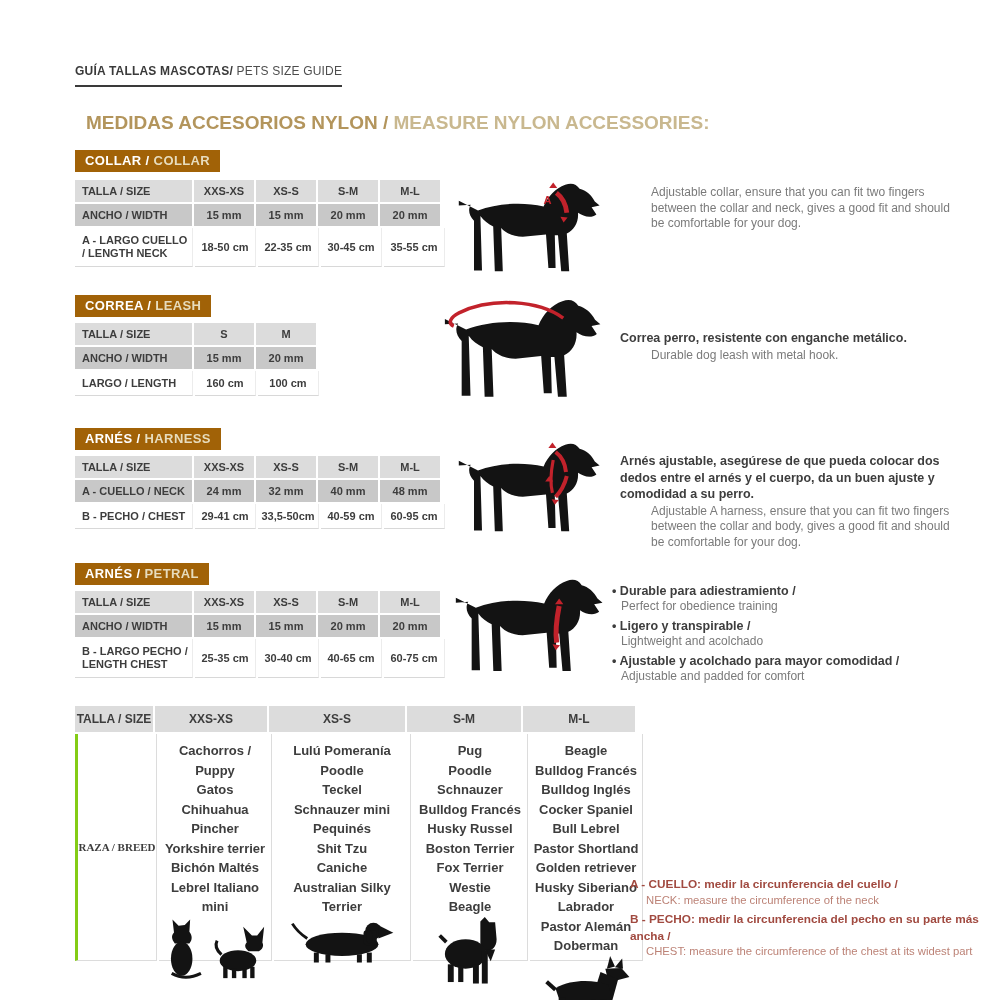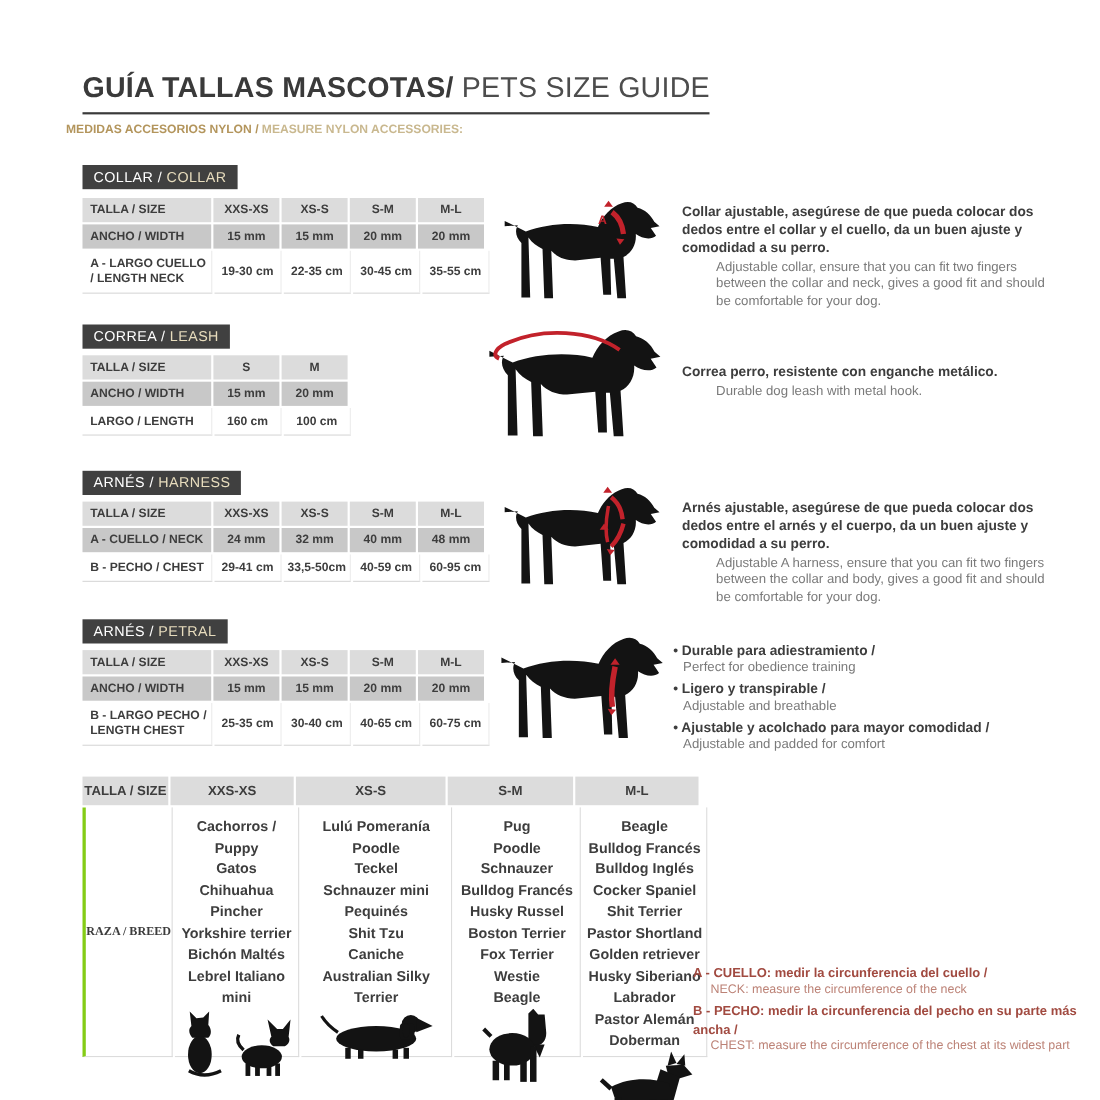--- a/index.html
+++ b/index.html
@@ -1,27 +1,27 @@
 <!DOCTYPE html>
 <html><head>
 <meta charset="utf-8">
 <style>
   html,body{margin:0;padding:0;background:#fff;}
   #page{position:relative;width:1000px;height:1000px;background:#ffffff;overflow:hidden;
         font-family:"Liberation Sans","DejaVu Sans",sans-serif;color:#3d3d3d;}
   .abs{position:absolute;}
   
-  #title{left:75px;top:64px;font-size:26px;letter-spacing:.2px;border-bottom:2px solid #3a3a3a;padding-bottom:7px;}
+  #title{left:75px;top:64px;font-size:12px;letter-spacing:.2px;border-bottom:2px solid #3a3a3a;padding-bottom:7px;}
   #title .t-es{font-weight:bold;color:#3a3a3a;}
   #title .t-en{font-weight:normal;color:#4d4d4d;}
-  #subtitle{left:60px;top:112px;font-size:11px;font-weight:bold;}
+  #subtitle{left:86px;top:112px;font-size:19px;font-weight:bold;}
   #subtitle .s-es{color:#b3955c;}
   #subtitle .s-en{color:#c9b88f;}
   
-  .badge{background:#404040;color:#fff;font-weight:normal;font-size:13px;padding:3px 10px 4px 10px;letter-spacing:.4px;}
+  .badge{background:#a16207;color:#fff;font-weight:bold;font-size:13px;padding:3px 10px 4px 10px;letter-spacing:.4px;}
   .badge .lt{color:#e7dcbd;}
   
   .stable{font-size:11px;font-weight:bold;color:#3d3d3d;}
   .trow{display:flex;margin-bottom:2px;}
   .c{display:flex;align-items:center;margin-right:2px;}
   .lab{width:110px;padding-left:7px;}
   .val{width:60px;justify-content:center;text-align:center;}
   .th .c{background:#dcdcdc;height:22px;}
   .tg .c{background:#c8c8c8;height:22px;}
   .tw .c{background:#fff;height:24px;border-bottom:1px solid #d8d8d8;border-right:1px solid #ececec;}
@@ -80,37 +80,36 @@
     </div>
     <div class="trow tg">
       <div class="c lab">ANCHO / WIDTH</div>
       <div class="c val">15 mm</div>
       <div class="c val">15 mm</div>
       <div class="c val">20 mm</div>
       <div class="c val">20 mm</div>
     </div>
     <div class="trow tw tall">
       <div class="c lab">A - LARGO CUELLO / LENGTH NECK</div>
-      <div class="c val">19-30 cm</div>
+      <div class="c val">18-50 cm</div>
       <div class="c val">22-35 cm</div>
       <div class="c val">30-45 cm</div>
       <div class="c val">35-55 cm</div>
     </div>
   </div>
   <div class="abs" style="left:445px;top:180px;">
     <svg width="170" height="96" viewBox="0 0 190 120">
       <path fill="#131313" d="M6,26 L30,38 C54,29 86,27 112,33 C117,21 127,10 139,6 C147,3 153,5 157,11 C165,13 172,19 176,27 L182,32 L172,34 L178,43 C172,48 162,46 155,41 C156,53 150,63 141,67 L144,114 L134,114 L130,69 L126,69 L127,110 L118,110 L115,68 L86,71 C75,71 65,67 59,60 L61,114 L51,114 L49,58 C43,55 37,51 33,45 L35,113 L25,113 L25,51 C19,45 17,37 21,31 L6,32 Z"></path>
       <path d="M128,16 C136,22 140,31 141,41" stroke="#c2222b" stroke-width="6" fill="none"></path>
       <path d="M119,10 l5,-7 5,7 z" fill="#c2222b"></path>
       <path d="M133,46 l4,7 5,-6 z" fill="#c2222b"></path>
       <text x="112" y="30" fill="#c2222b" font-size="14" font-weight="bold" font-family="Liberation Sans, sans-serif">A</text>
     </svg>
   </div>
   <div class="abs desc" style="left:620px;top:184px;">
-    <div class="d-es">Collar ajustable, asegúrese de que pueda colocar dos dedos entre el collar y el cuello, da un buen ajuste y comodidad a su perro.</div>
     <div class="d-en">Adjustable collar, ensure that you can fit two fingers between the collar and neck, gives a good fit and should be comfortable for your dog.</div>
   </div>
 
   <div class="abs badge" style="left:75px;top:295px;">
     <span>CORREA / </span><span class="lt">LEASH</span>
   </div>
   <div class="abs stable" style="left:75px;top:323px;">
     <div class="trow th">
       <div class="c lab">TALLA / SIZE</div>
       <div class="c val">S</div>
@@ -214,21 +213,21 @@
       <path d="M122,82 l4,7 5,-6 z" fill="#c2222b"></path>
     </svg>
   </div>
   <div class="abs bullets" style="left:612px;top:583px;">
     <div class="b-item">
       <div class="b-es">Durable para adiestramiento /</div>
       <div class="b-en">Perfect for obedience training</div>
     </div>
     <div class="b-item">
       <div class="b-es">Ligero y transpirable /</div>
-      <div class="b-en">Adjustable and breathable</div>
+      <div class="b-en">Lightweight and acolchado</div>
     </div>
     <div class="b-item">
       <div class="b-es">Ajustable y acolchado para mayor comodidad /</div>
       <div class="b-en">Adjustable and padded for comfort</div>
     </div>
   </div>
 
   <div class="abs btable" style="left:75px;top:706px;">
     <div class="bh">
       <div class="bc w0">TALLA /  SIZE</div>
@@ -324,21 +323,21 @@
               </g>
           </svg>
         </div>
       </div>
       <div class="bc w4">
         <div class="breedlist">
             <div>Beagle</div>
             <div>Bulldog Francés</div>
             <div>Bulldog Inglés</div>
             <div>Cocker Spaniel</div>
-            <div>Shit Terrier</div>
+            <div>Bull Lebrel</div>
             <div>Pastor Shortland</div>
             <div>Golden retriever</div>
             <div>Husky Siberiano</div>
             <div>Labrador</div>
             <div>Pastor Alemán</div>
             <div>Doberman</div>
           </div>
         <div class="animal">
           <svg width="88" height="82" viewBox="0 0 108 102">
             <g fill="#131313">

